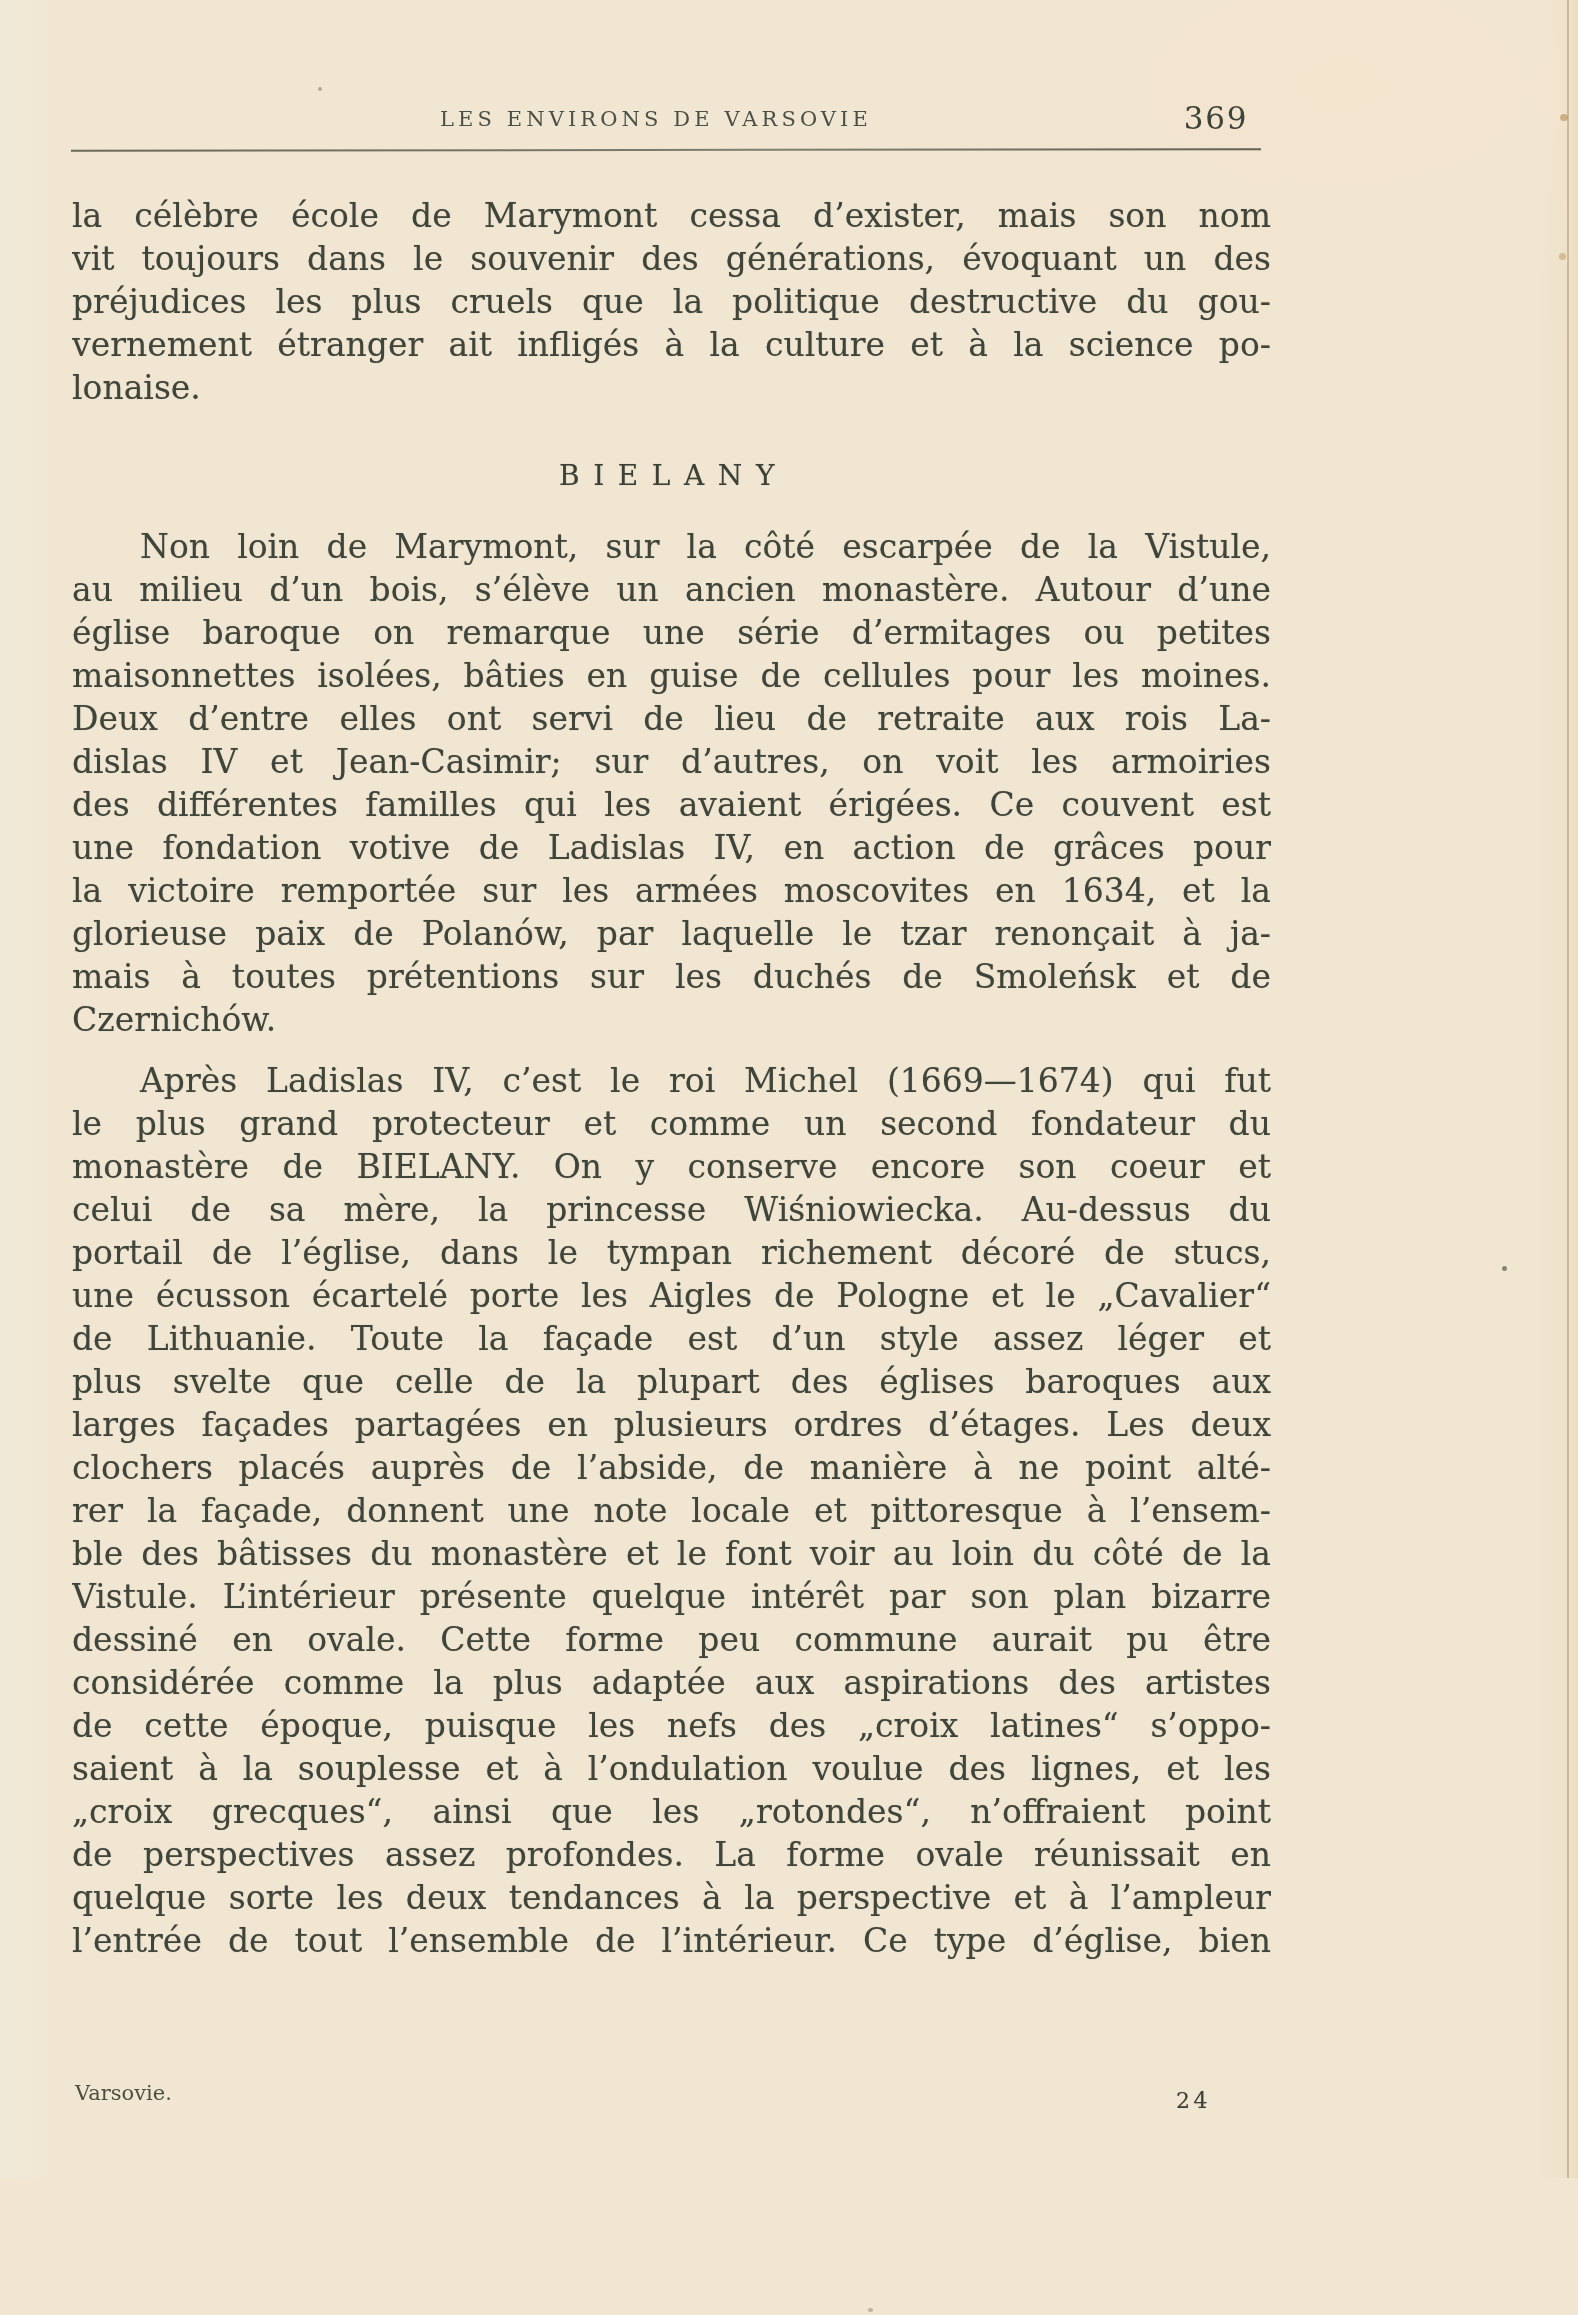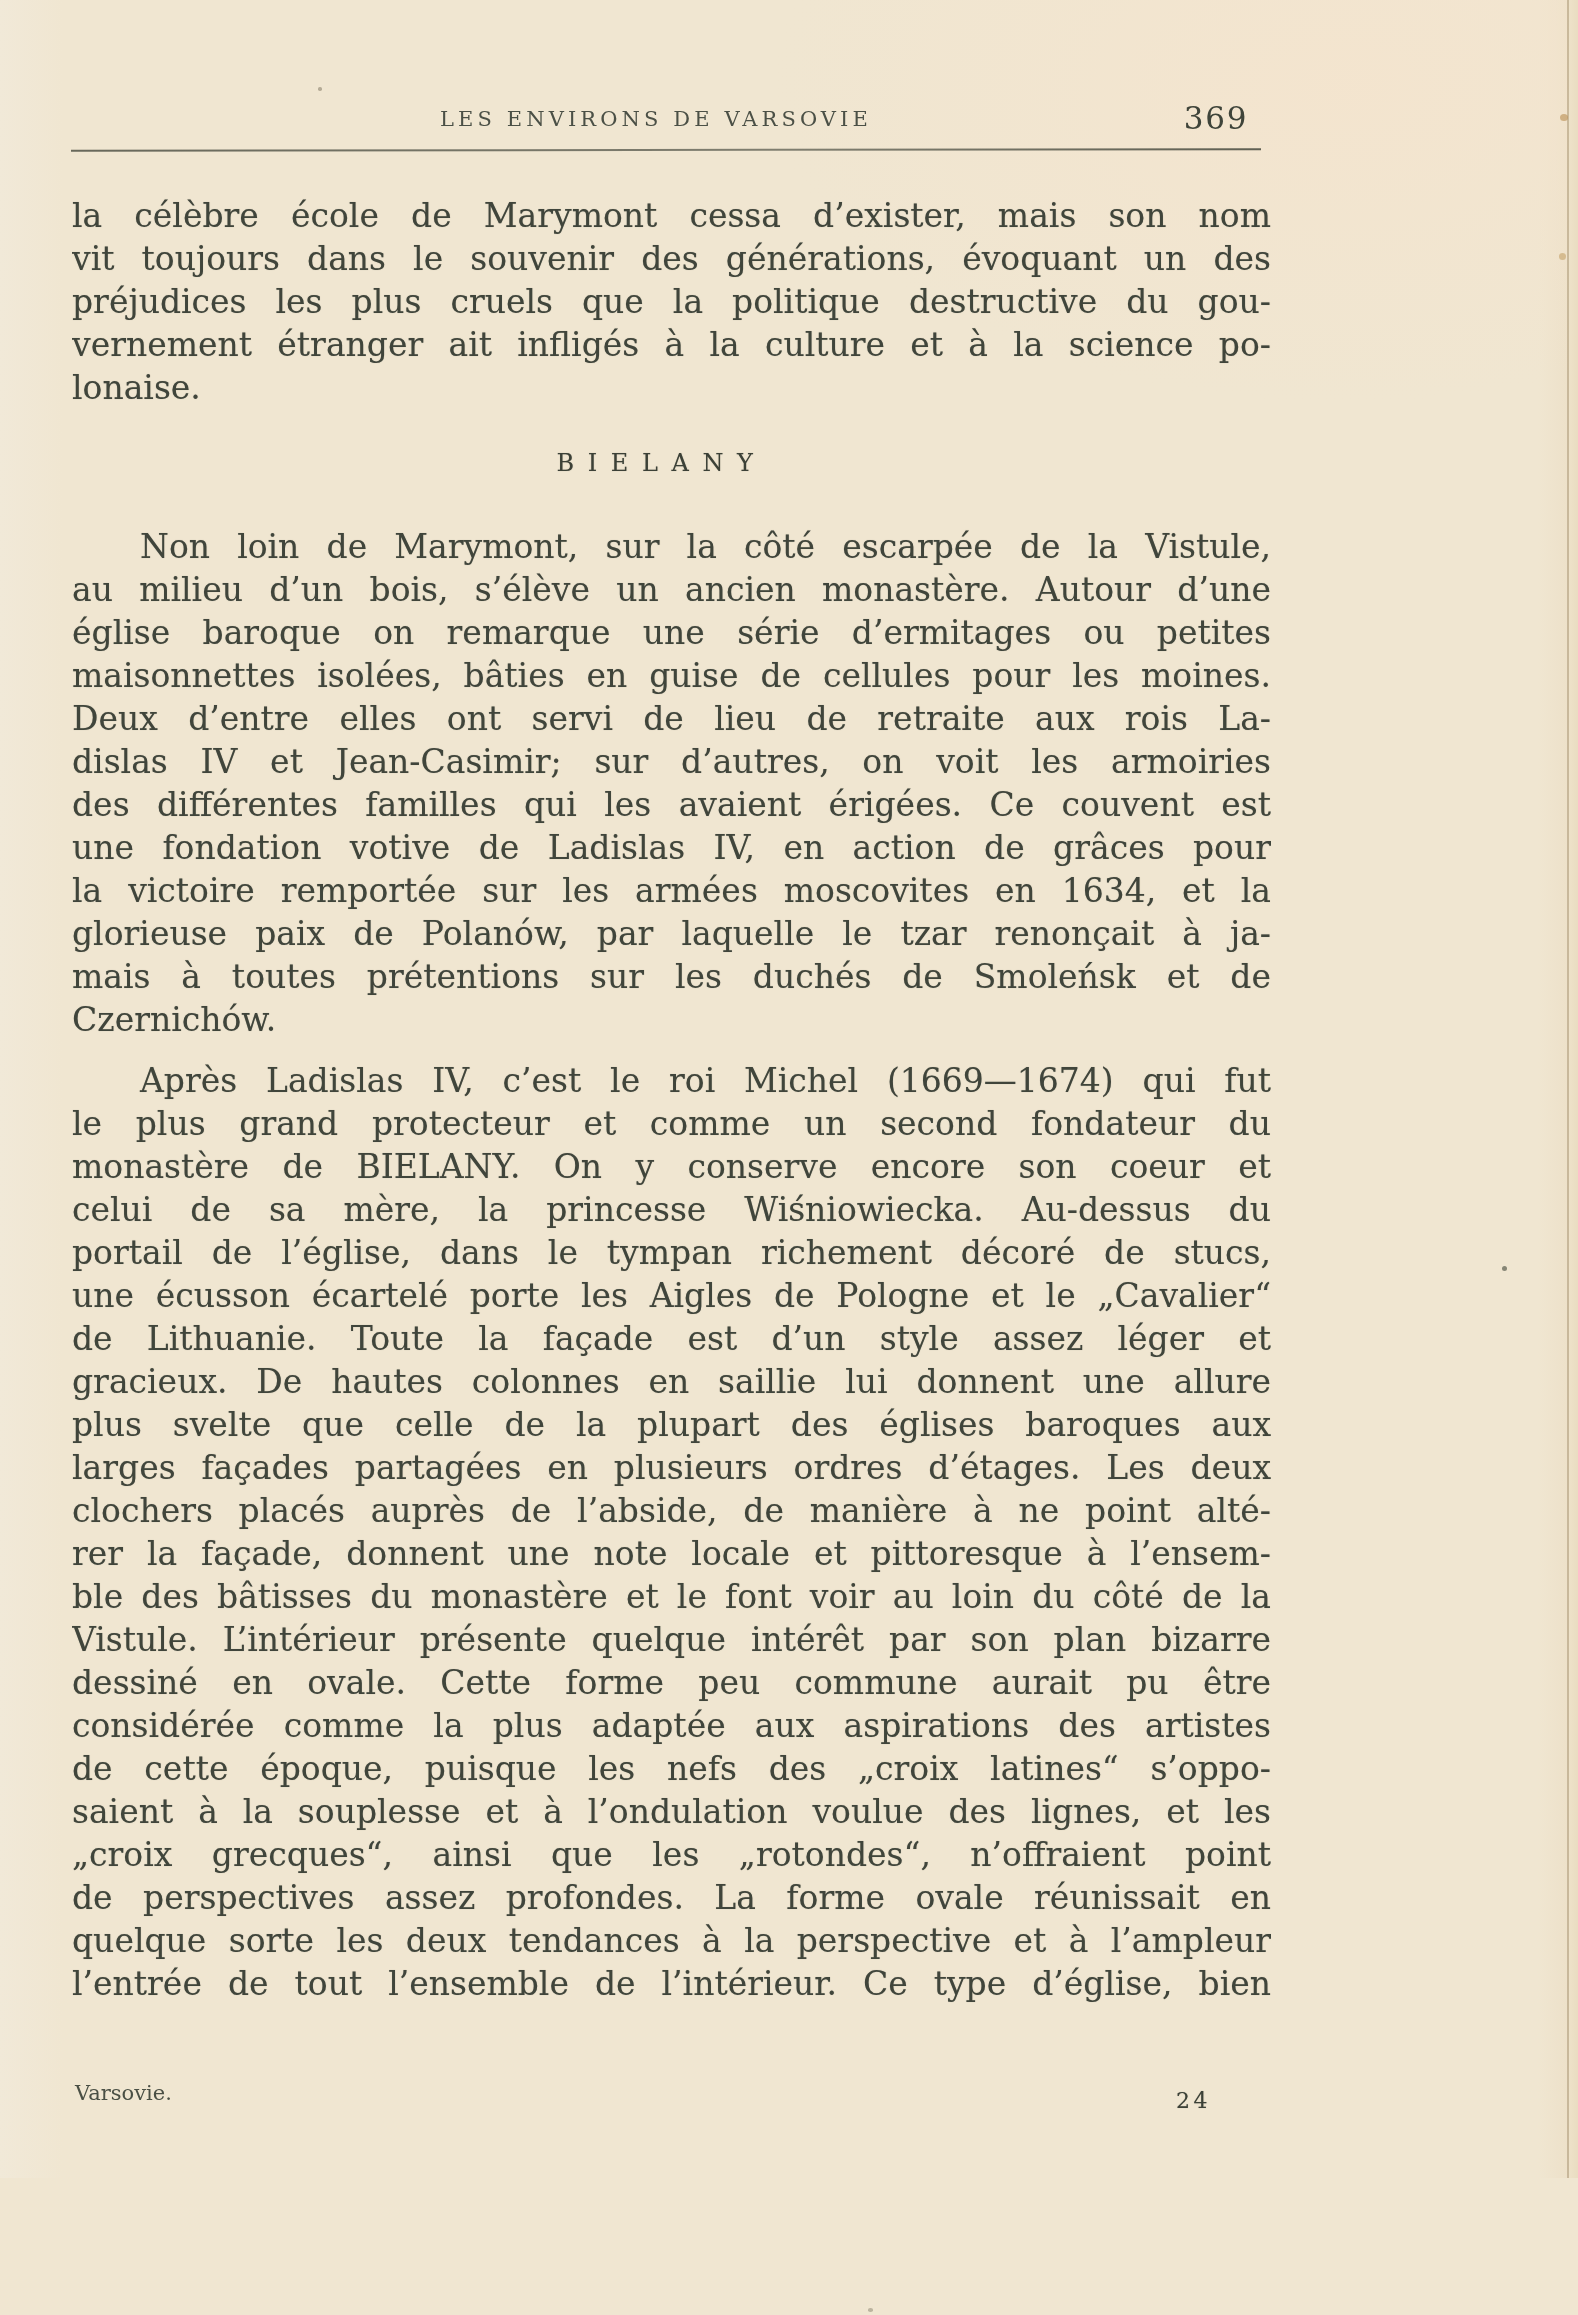--- a/index.html
+++ b/index.html
@@ -55,22 +55,22 @@
   .p3 { top: 1048px; }
   .ln {
     height: 43px; overflow: hidden;
     text-align: justify; text-align-last: justify;
     white-space: nowrap;
   }
   .ln.short { text-align-last: left; white-space: normal; }
   .ln.indent { padding-left: 68px; margin-top: 11px; }
   .heading {
     position: absolute; left: 62px; top: 442px; width: 1199px; height: 43px;
-    margin: 0; padding: 0;
-    font-size: 24px; font-weight: normal; line-height: 43px;
+    margin: 12px; padding: 0;
+    font-size: 28px; font-weight: normal; line-height: 43px;
     text-align: center; letter-spacing: 13.6px;
     color: #3c4137;
     text-shadow: 0 0 0.9px rgba(60,65,55,.4);
   }
   
   .footer-left {
     position: absolute; left: 75px; top: 2081px;
     font-size: 21px; color: #4a4f44;
   }
   .footer-right {
@@ -126,21 +126,20 @@
   </div>
 
   <div class="para p3">
     <div class="ln indent">Après Ladislas IV, c’est le roi Michel (1669—1674) qui fut</div>
     <div class="ln">le plus grand protecteur et comme un second fondateur du</div>
     <div class="ln">monastère de BIELANY.  On y conserve encore son coeur et</div>
     <div class="ln">celui de sa mère, la princesse Wiśniowiecka.  Au-dessus du</div>
     <div class="ln">portail de l’église, dans le tympan richement décoré de stucs,</div>
     <div class="ln">une écusson écartelé porte les Aigles de Pologne et le „Cavalier“</div>
     <div class="ln">de Lithuanie.  Toute la façade est d’un style assez léger et</div>
-    <div class="ln">gracieux.  De hautes colonnes en saillie lui donnent une allure</div>
     <div class="ln">plus svelte que celle de la plupart des églises baroques aux</div>
     <div class="ln">larges façades partagées en plusieurs ordres d’étages.  Les deux</div>
     <div class="ln">clochers placés auprès de l’abside, de manière à ne point alté-</div>
     <div class="ln">rer la façade, donnent une note locale et pittoresque à l’ensem-</div>
     <div class="ln">ble des bâtisses du monastère et le font voir au loin du côté de la</div>
     <div class="ln">Vistule.  L’intérieur présente quelque intérêt par son plan bizarre</div>
     <div class="ln">dessiné en ovale.  Cette forme peu commune aurait pu être</div>
     <div class="ln">considérée comme la plus adaptée aux aspirations des artistes</div>
     <div class="ln">de cette époque, puisque les nefs des „croix latines“ s’oppo-</div>
     <div class="ln">saient à la souplesse et à l’ondulation voulue des lignes, et les</div>

